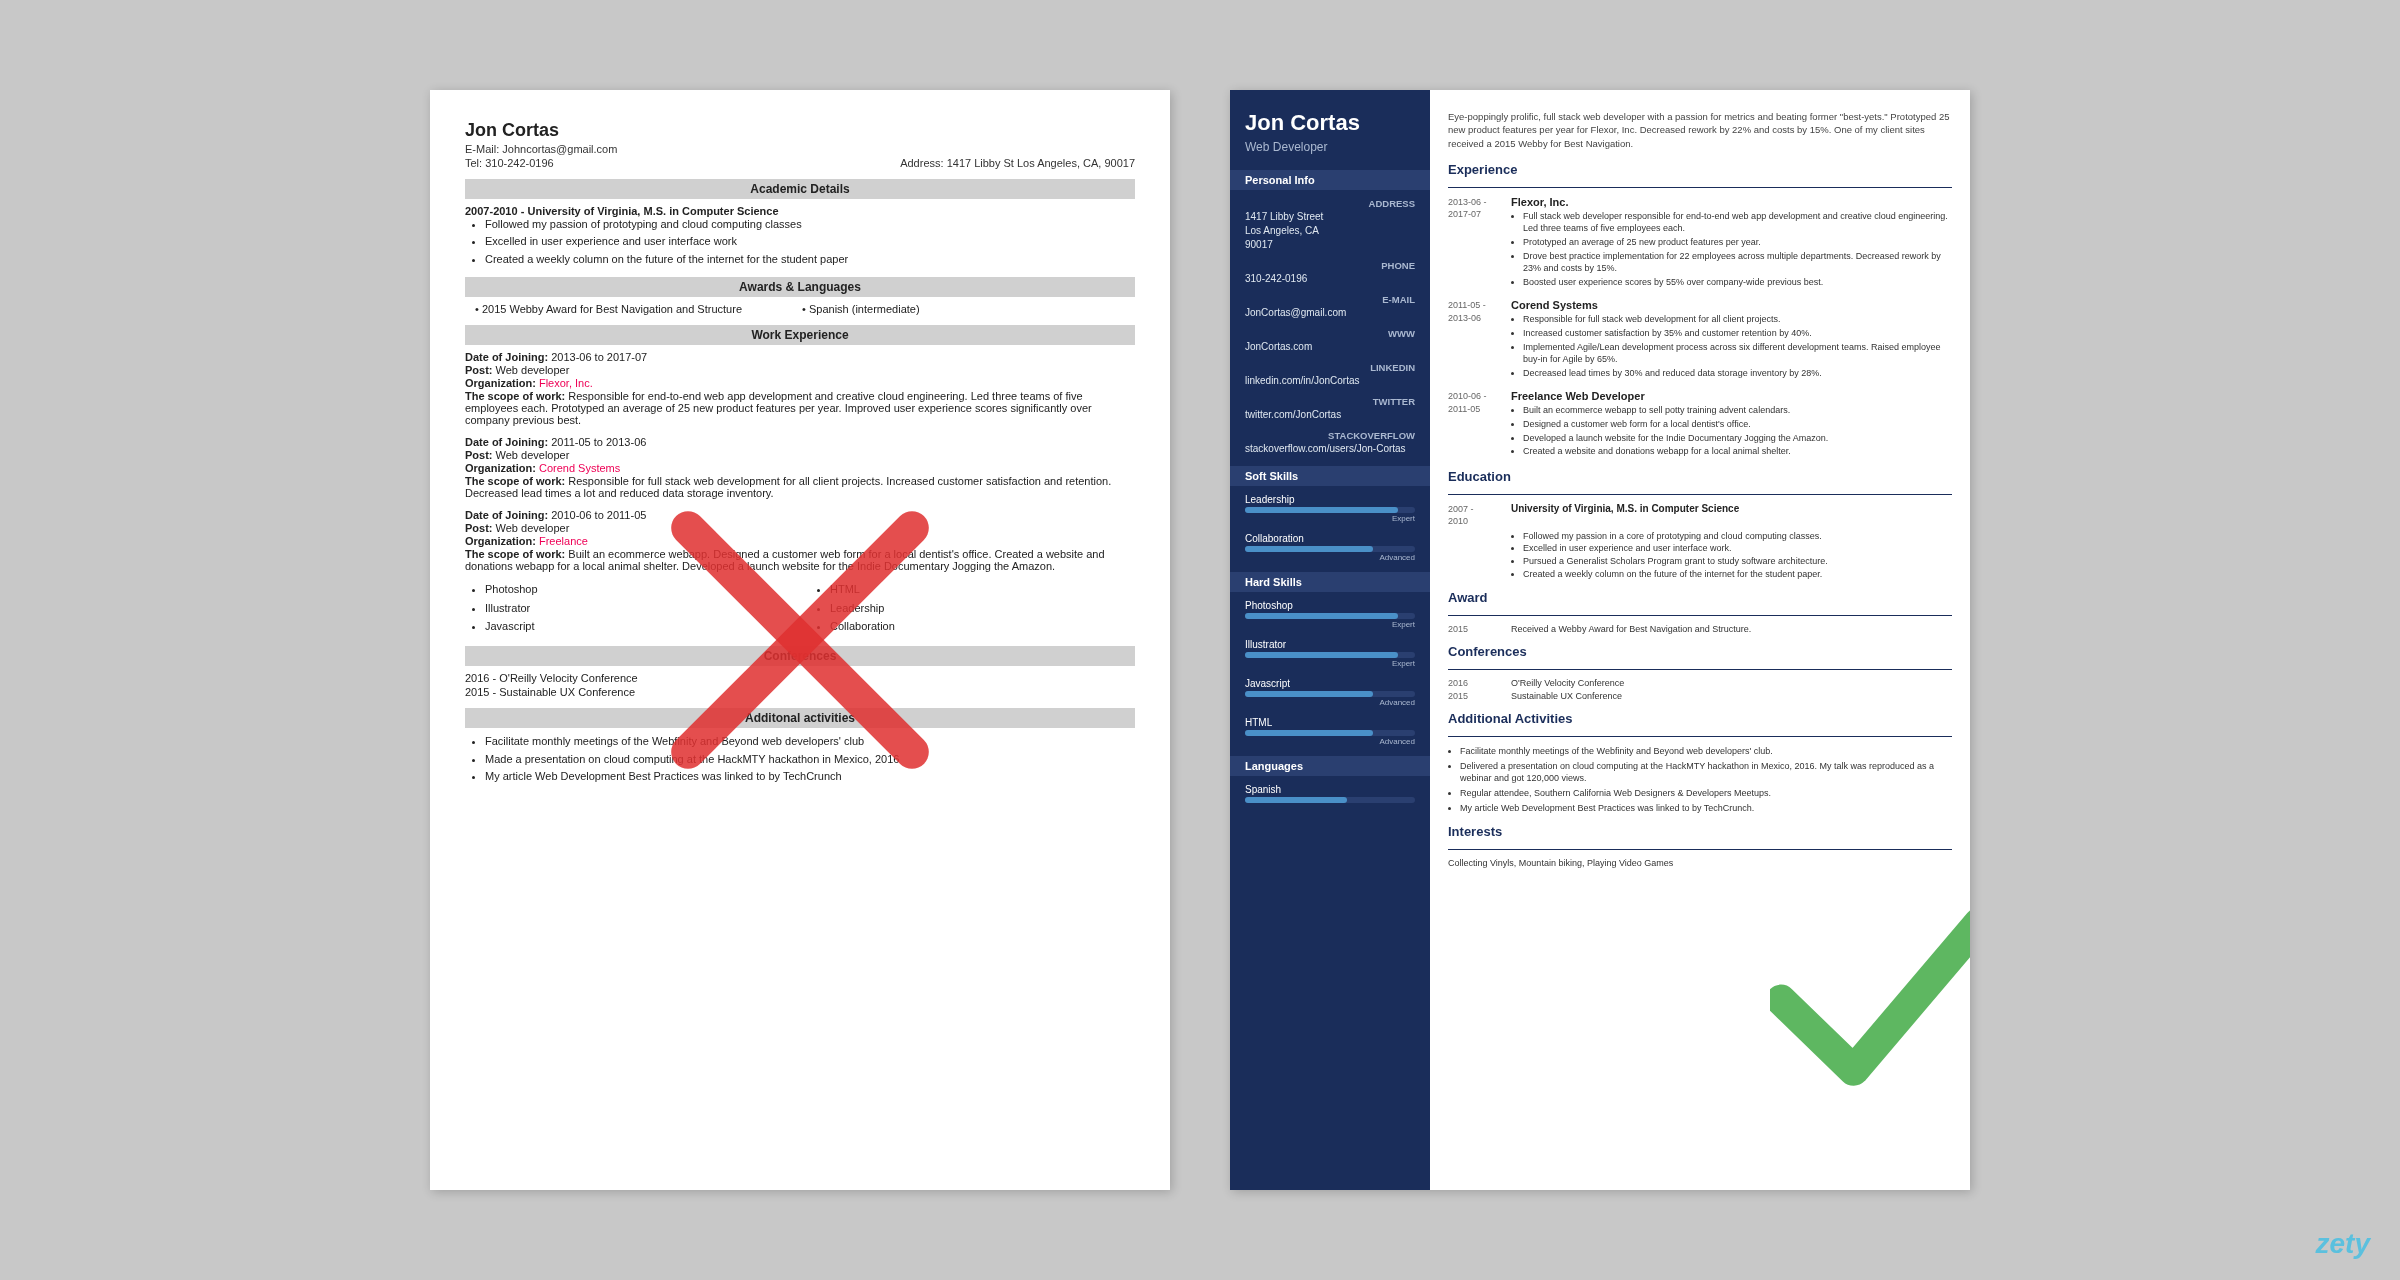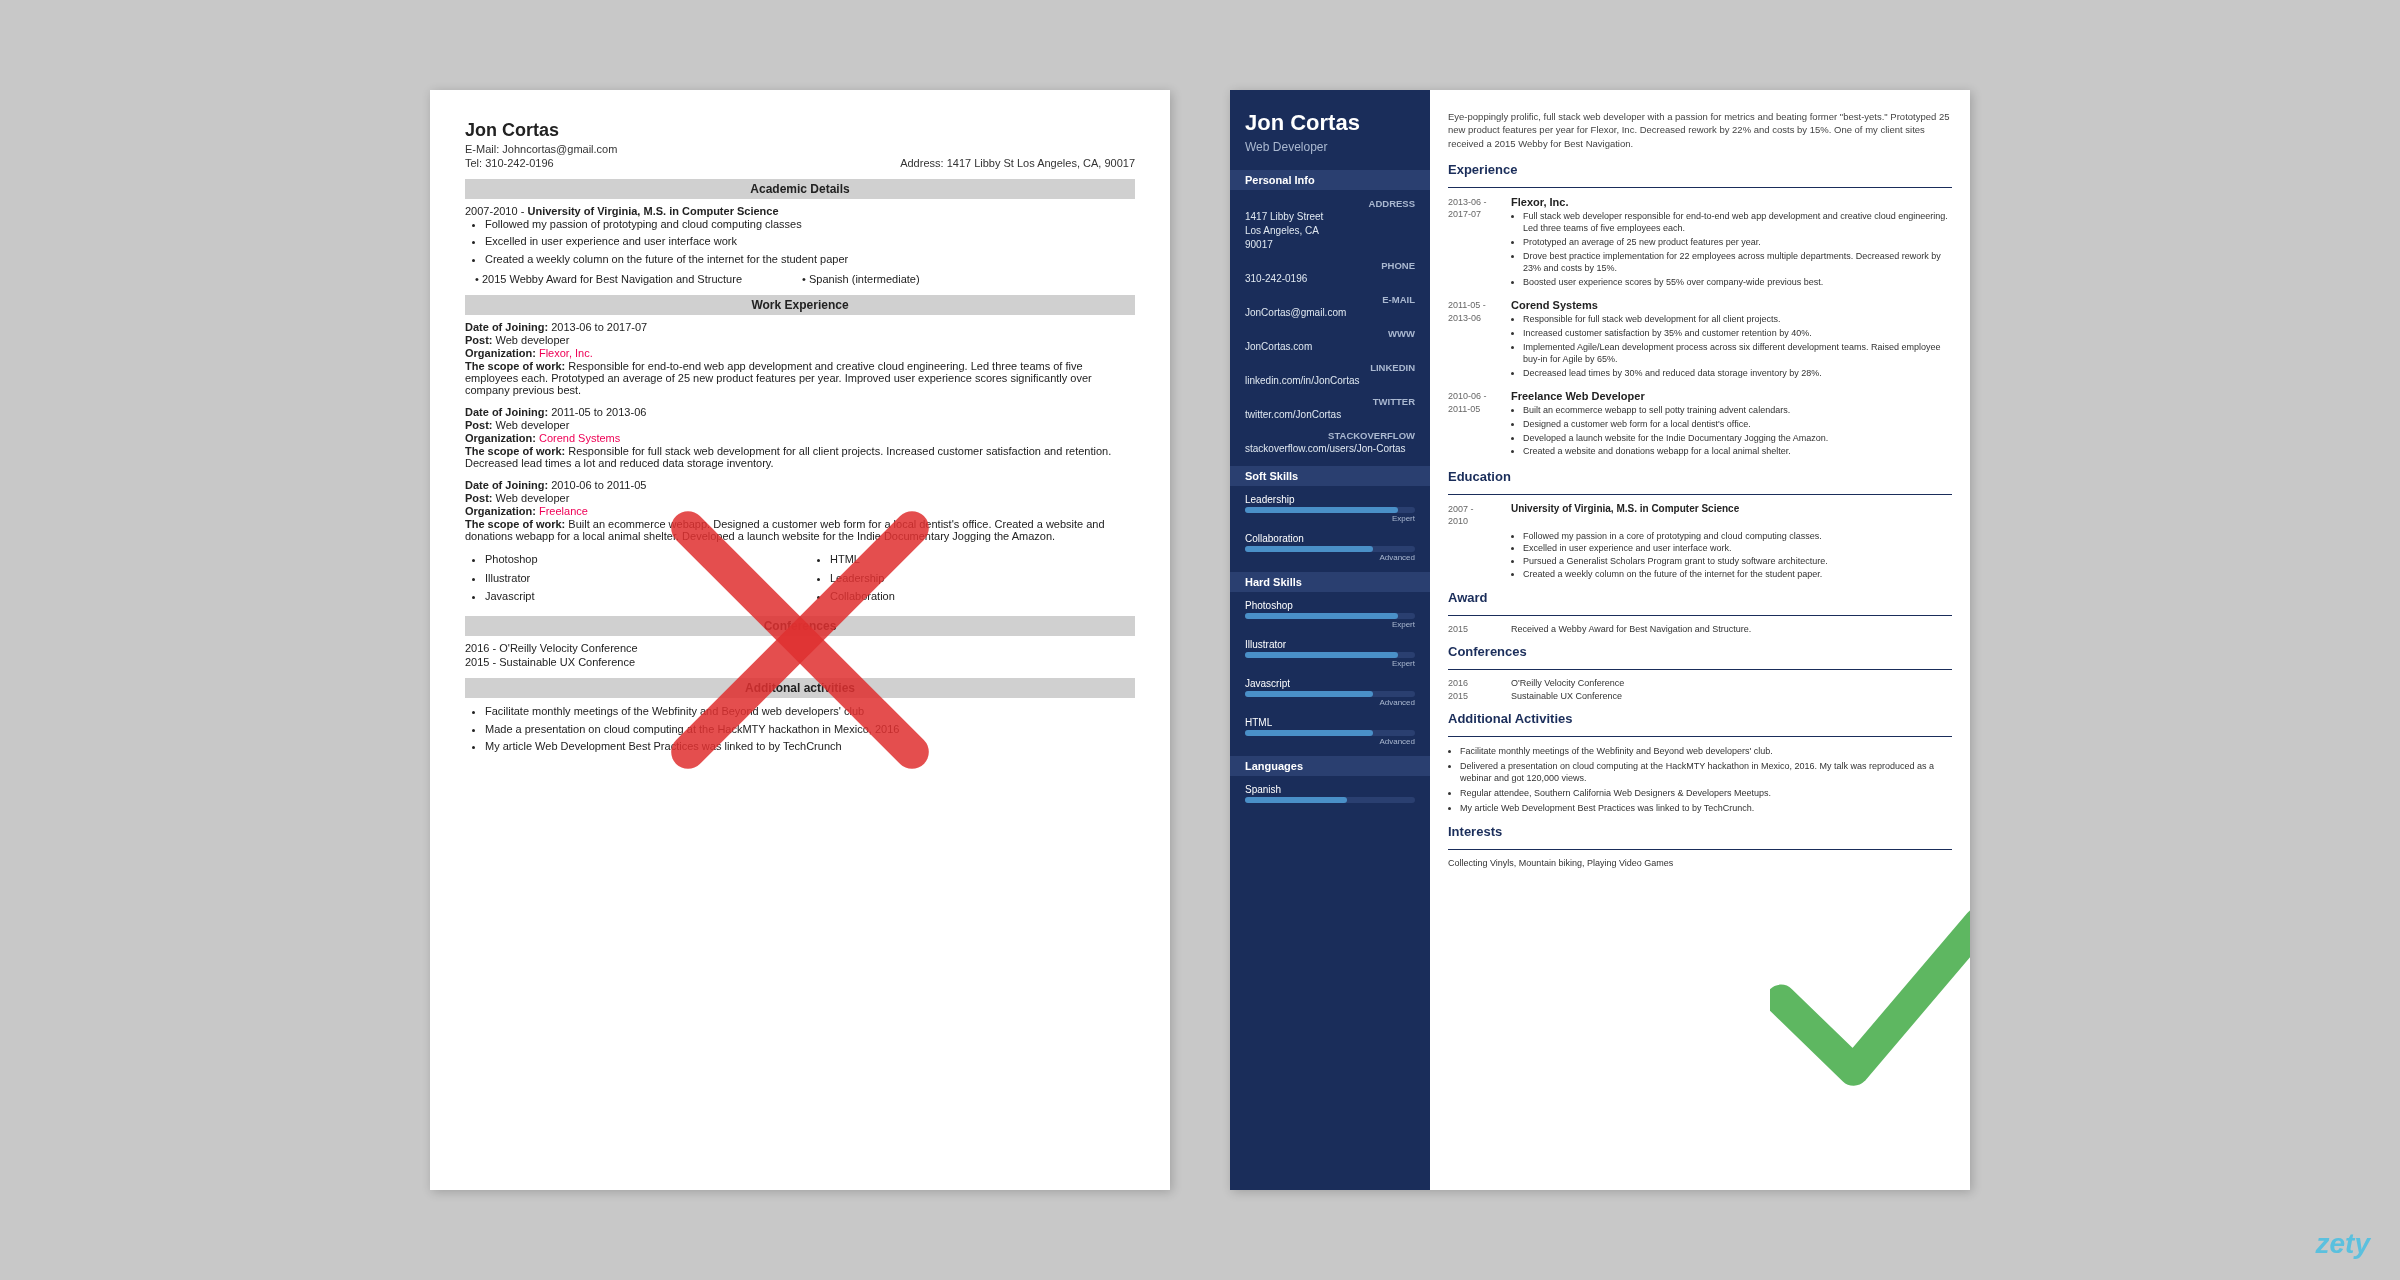--- a/index.html
+++ b/index.html
@@ -377,29 +377,30 @@
         <span>310-242-0196</span>
       </span>
       <span>
         <span>Address:</span>
         <span>1417 Libby St Los Angeles, CA, 90017</span>
       </span>
     </div>
 
     <div class="section-header">Academic Details</div>
     <div style="margin-bottom:6px;">
-      <span style="font-weight:normal;font-size:11px;">2007-2010 -</span>
+      <span style="font-weight:bold;font-size:11px;">2007-2010 -</span>
       <span style="font-weight:bold;font-size:11px;">University of Virginia, M.S. in Computer Science</span>
       <ul>
         <li>Followed my passion of prototyping and cloud computing classes</li>
         <li>Excelled in user experience and user interface work</li>
         <li>Created a weekly column on the future of the internet for the student paper</li>
       </ul>
     </div>
 
+    <div class="section-header">Awards &amp; Languages</div>
     <div style="display:flex;gap:60px;margin-bottom:8px;padding:0 10px;">
       <div style="font-size:11px;">
         <span>• </span><span>2015 Webby Award for Best Navigation and Structure</span>
       </div>
       <div style="font-size:11px;">
         <span>• </span><span>Spanish (intermediate)</span>
       </div>
     </div>
 
     <div class="section-header">Work Experience</div>

